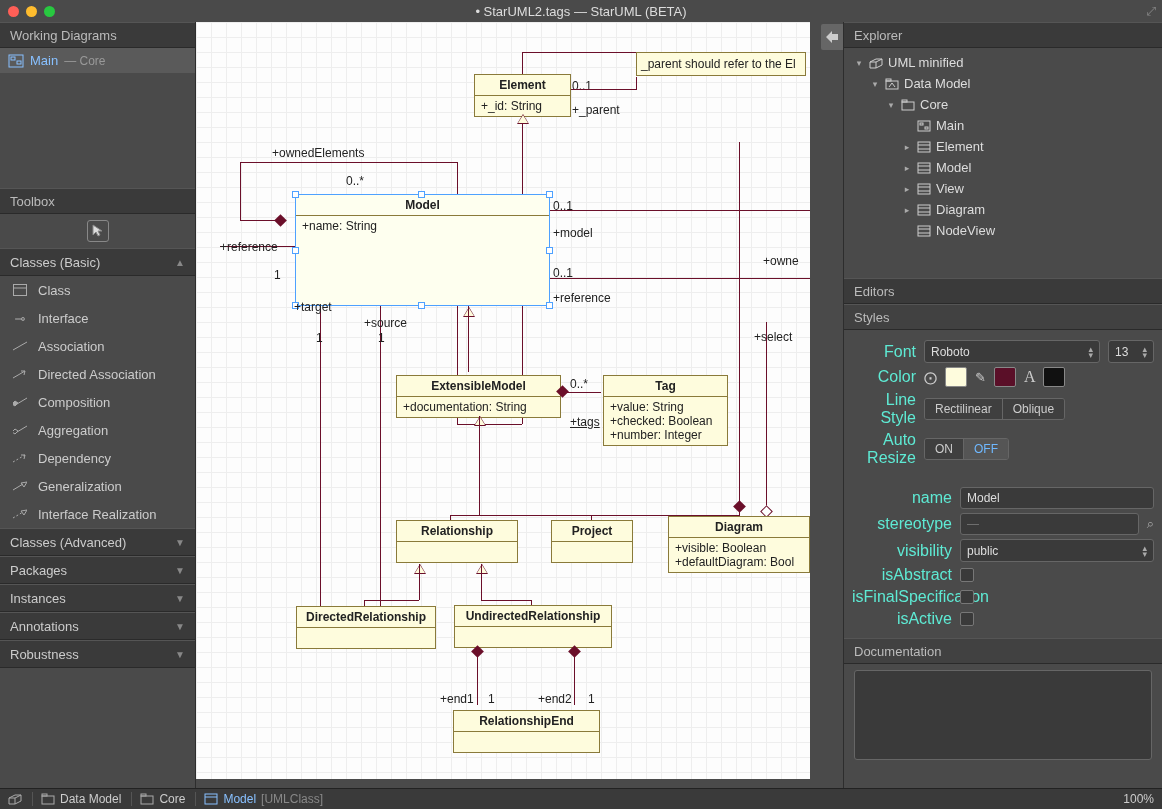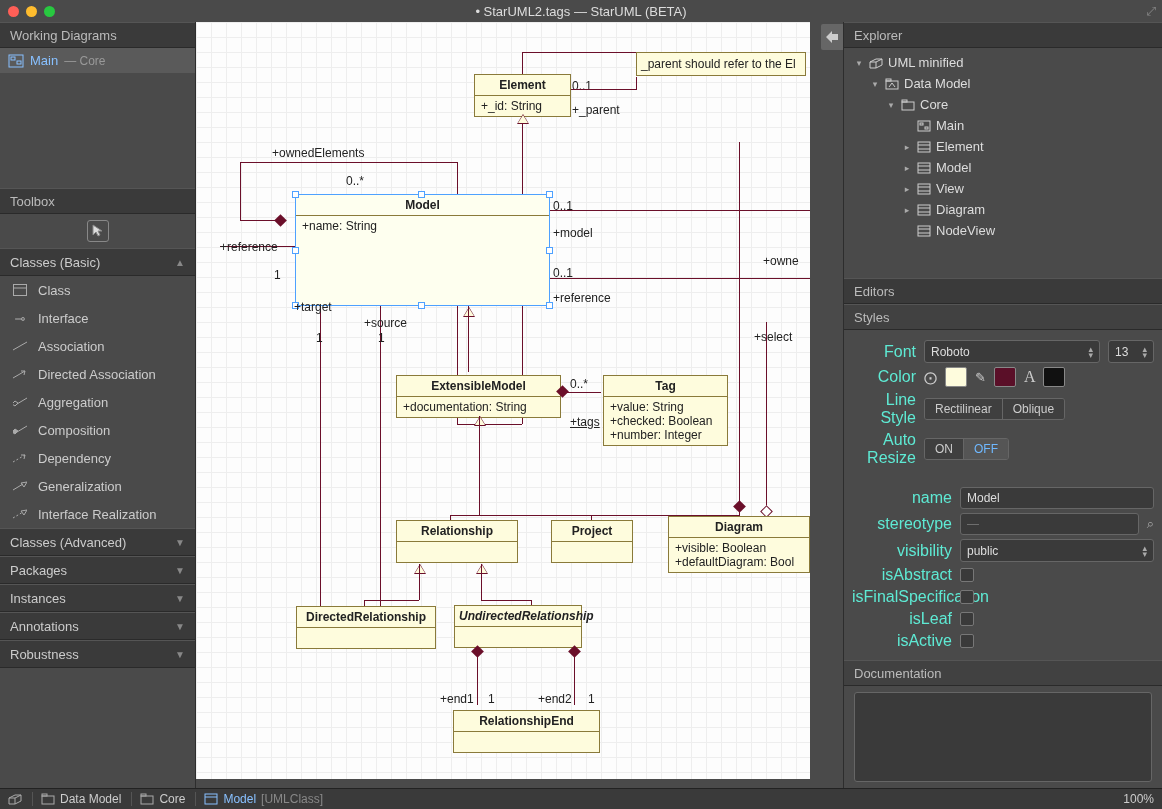--- a/index.html
+++ b/index.html
@@ -151,33 +151,33 @@
               <line x1="0" y1="9" x2="12" y2="2" stroke="#aaa"></line>
               <path d="M12 2 L8 2 M12 2 L11 6" stroke="#aaa" fill="none"></path>
             </svg>
           </span>
           <span>Directed Association</span>
         </div>
       <div class="tb-item">
           <span class="tb-icon">
             <svg width="14" height="10">
               <line x1="4" y1="7" x2="14" y2="1" stroke="#aaa"></line>
+              <path d="M0 9 L3 6 L6 8 L3 11 Z" fill="#aaa" stroke="#aaa" transform="translate(-1,-2)"></path>
+            </svg>
+          </span>
+          <span>Composition</span>
+        </div>
+      <div class="tb-item">
+          <span class="tb-icon">
+            <svg width="14" height="10">
+              <line x1="4" y1="7" x2="14" y2="1" stroke="#aaa"></line>
               <path d="M0 9 L3 6 L6 8 L3 11 Z" fill="none" stroke="#aaa" transform="translate(-1,-2)"></path>
             </svg>
           </span>
           <span>Aggregation</span>
-        </div>
-      <div class="tb-item">
-          <span class="tb-icon">
-            <svg width="14" height="10">
-              <line x1="4" y1="7" x2="14" y2="1" stroke="#aaa"></line>
-              <path d="M0 9 L3 6 L6 8 L3 11 Z" fill="#aaa" stroke="#aaa" transform="translate(-1,-2)"></path>
-            </svg>
-          </span>
-          <span>Composition</span>
         </div>
       <div class="tb-item">
           <span class="tb-icon">
             <svg width="14" height="10">
               <line x1="0" y1="9" x2="12" y2="2" stroke="#aaa" stroke-dasharray="2 2"></line>
               <path d="M12 2 L8 2 M12 2 L11 6" stroke="#aaa" fill="none"></path>
             </svg>
           </span>
           <span>Dependency</span>
         </div>
@@ -339,21 +339,21 @@
       <div class="conn conn-v" style="left:285px;top:542px;height:36px;"></div>
       <div class="conn conn-h" style="left:168px;top:578px;width:55px;"></div>
       <div class="conn conn-h" style="left:285px;top:578px;width:50px;"></div>
       <div class="conn conn-v" style="left:168px;top:578px;height:6px;"></div>
       <div class="conn conn-v" style="left:335px;top:578px;height:6px;"></div>
 
       <div class="umlclass" style="left:100px;top:584px;width:140px;">
         <div class="hd">DirectedRelationship</div>
         <div class="attr">&nbsp;</div>
       </div>
-      <div class="umlclass" style="left:258px;top:583px;width:128px;font-style:italic;">
+      <div class="umlclass" style="left:258px;top:583px;width:158px;">
         <div class="hd">UndirectedRelationship</div>
         <div class="attr">&nbsp;</div>
       </div>
 
       <div class="conn conn-v" style="left:281px;top:625px;height:58px;"></div>
       <div class="conn conn-v" style="left:378px;top:625px;height:58px;"></div>
       <div class="dia" style="left:277px;top:625px;"></div>
       <div class="dia" style="left:374px;top:625px;"></div>
       <div class="lbl" style="left:244px;top:670px;">+end1</div>
       <div class="lbl" style="left:292px;top:670px;">1</div>
@@ -540,24 +540,20 @@
         </div>
       <div class="prop-row">
           <div class="plabel">isAbstract</div>
           <div class="chk"></div>
         </div>
       <div class="prop-row">
           <div class="plabel">isFinalSpecification</div>
           <div class="chk"></div>
         </div>
       <div class="prop-row">
-          <div class="plabel">isLeaf</div>
-          <div class="chk"></div>
-        </div>
-      <div class="prop-row">
           <div class="plabel">isActive</div>
           <div class="chk"></div>
         </div>
     </div>
 
     <div class="panel-header" style="background:#414141;">Documentation</div>
     <div class="doc">
       <div class="docarea"></div>
     </div>
   </div>

